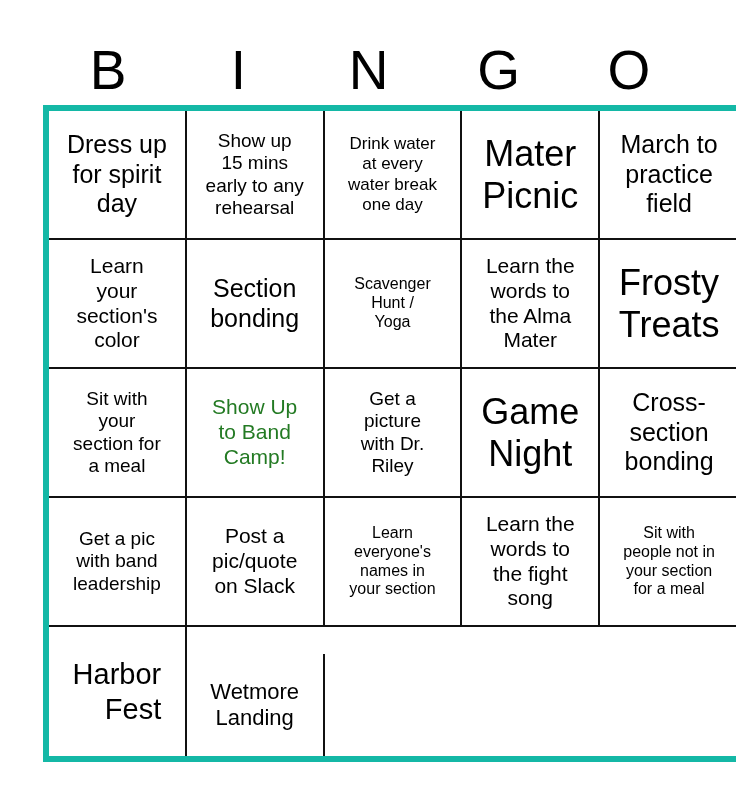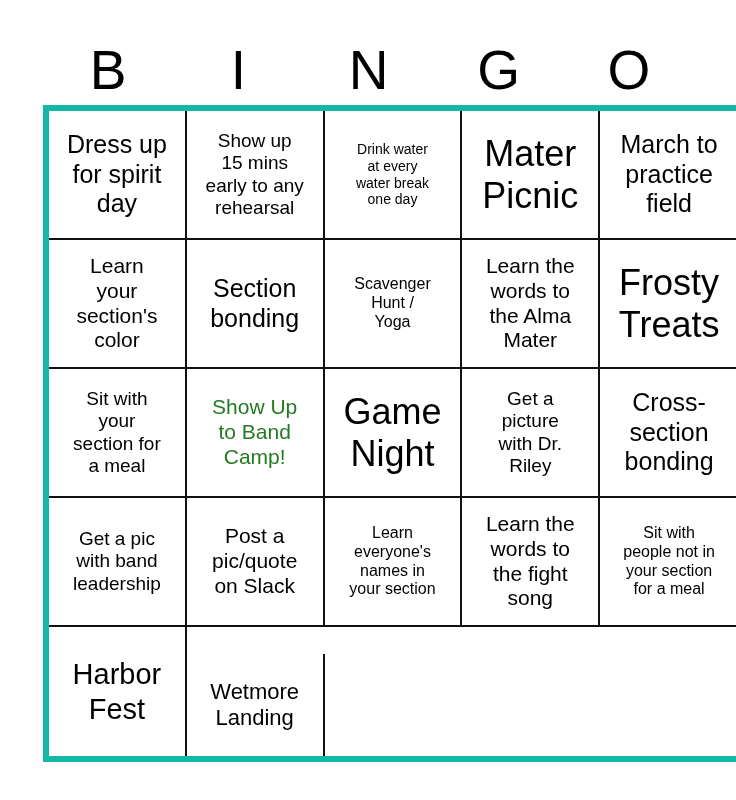--- a/index.html
+++ b/index.html
@@ -53,27 +53,27 @@
     text-align: center;
     white-space: pre-line;
     padding: 2px 5px;
     line-height: 1.18;
     overflow: hidden;
   }
   .cell:nth-child(5n) { border-right: none; }
   .cell:nth-child(n+21) { border-bottom: none; }
 
   .fs36 { font-size: 36px; line-height: 1.15; }
-  .fs29 { font-size: 29px; line-height: 1.2; }
+  .fs29 { font-size: 29px; line-height: 1.2; text-align: right; }
   .fs25 { font-size: 25px; }
   .fs22 { font-size: 22px; margin-top: 27px; }
   .fs21 { font-size: 21px; }
   .fs20 { font-size: 16px; }
   .fs19 { font-size: 19px; }
-  .fs17 { font-size: 14px; }
+  .fs17 { font-size: 17px; }
   .fs16 { font-size: 16px; }
 
   .green { color: #237a23; }
 </style>
 </head>
 <body>
 
 <div class="board">
 
   <div class="title-row">
@@ -118,26 +118,26 @@
 
     <div class="cell fs36">Frosty
 Treats</div>
     <div class="cell fs19">Sit with
 your
 section for
 a meal</div>
     <div class="cell fs21 green">Show Up
 to Band
 Camp!</div>
-    <div class="cell fs36">Game
-Night</div>
     <div class="cell fs19">Get a
 picture
 with Dr.
 Riley</div>
+    <div class="cell fs36">Game
+Night</div>
 
     <div class="cell fs25">Cross-
 section
 bonding</div>
     <div class="cell fs19">Get a pic
 with band
 leadership</div>
     <div class="cell fs21">Post a
 pic/quote
 on Slack</div>

